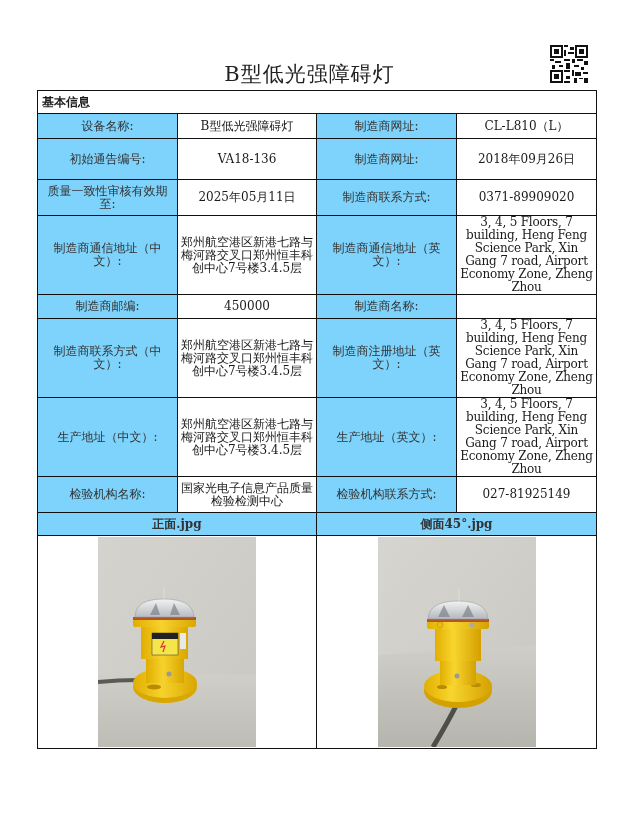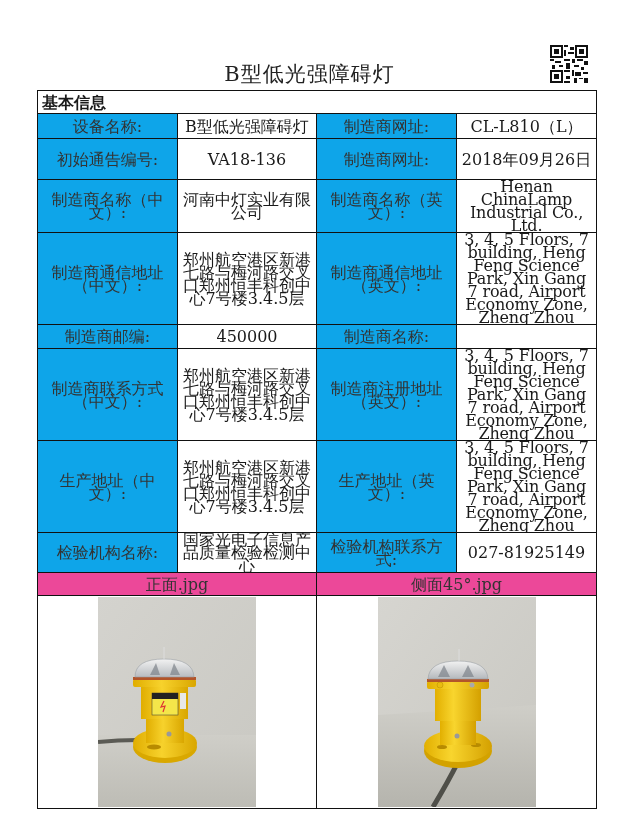--- a/index.html
+++ b/index.html
@@ -4,27 +4,27 @@
 <style>
   html, body { margin: 0; padding: 0; background: #ffffff; }
   body { width: 619px; height: 831px; position: relative; overflow: hidden;
          font-family: "DejaVu Serif", "Liberation Serif", serif; color: #1a1a1a; }
   .title { position: absolute; left: 0; width: 619px; top: 60px; text-align: center;
            font-size: 21px; letter-spacing: 1px; color: #222; }
   .qr { position: absolute; left: 550px; top: 45px; width: 38px; height: 38px; }
   table.main { position: absolute; left: 37px; top: 90px; width: 559px;
                border-collapse: collapse; table-layout: fixed; }
   table.main td { border: 1.5px solid #111; text-align: center; vertical-align: middle;
-                  font-size: 16px; line-height: 13px; padding: 0 3px; overflow: hidden; }
-  td.lbl { background: #0ea5e9; color: #333; font-size: 12.5px; line-height: 15px; }
+                  font-size: 12px; line-height: 13px; padding: 0 3px; overflow: hidden; }
+  td.lbl { background: #7dd3fc; color: #333; font-size: 12.5px; line-height: 15px; }
   td.val { background: #ffffff; }
   td.en { font-size: 11.5px; line-height: 12.5px; letter-spacing: -0.2px; }
   td.section { text-align: left !important; font-weight: bold; font-size: 13px;
                font-family: "DejaVu Sans", "Liberation Sans", sans-serif; padding-left: 4px !important; }
-  td.imghead { background: #ec4899; font-size: 12px; color: #333; }
+  td.imghead { background: #7dd3fc; font-size: 12px; color: #333; font-weight: bold; }
   td.imgcell { background: #fff; padding: 0 !important; }
   .photo { display: block; margin: 0 auto; width: 158px; height: 210px; }
 </style>
 </head>
 <body>
 
 <div class="title">B型低光强障碍灯</div>
 
 <svg class="qr" viewBox="0 0 21 21" shape-rendering="crispEdges">
   <rect width="21" height="21" fill="#fff"></rect>
@@ -87,25 +87,25 @@
     <td class="val">B型低光强障碍灯</td>
     <td class="lbl">制造商网址:</td>
     <td class="val">CL-L810（L）</td>
   </tr>
   <tr style="height:41px">
     <td class="lbl">初始通告编号:</td>
     <td class="val">VA18-136</td>
     <td class="lbl">制造商网址:</td>
     <td class="val">2018年09月26日</td>
   </tr>
-  <tr style="height:35px">
-    <td class="lbl">制造商名称（中文）:</td>
-    <td class="val">河南中灯实业有限公司</td>
-    <td class="lbl">制造商名称（英文）:</td>
-    <td class="val en">Henan ChinaLamp Industrial Co., Ltd.</td>
+  <tr style="height:36px">
+    <td class="lbl">质量一致性审核有效期至:</td>
+    <td class="val">2025年05月11日</td>
+    <td class="lbl">制造商联系方式:</td>
+    <td class="val">0371-89909020</td>
   </tr>
   <tr style="height:75px">
     <td class="lbl">制造商通信地址（中文）:</td>
     <td class="val">郑州航空港区新港七路与梅河路交叉口郑州恒丰科创中心7号楼3.4.5层</td>
     <td class="lbl">制造商通信地址（英文）:</td>
     <td class="val en">3, 4, 5 Floors, 7 building, Heng Feng Science Park, Xin Gang 7 road, Airport Economy Zone, Zheng Zhou</td>
   </tr>
   <tr style="height:24px">
     <td class="lbl">制造商邮编:</td>
     <td class="val">450000</td>

